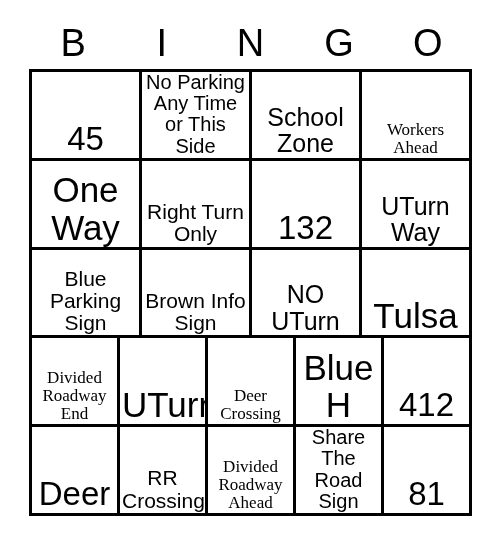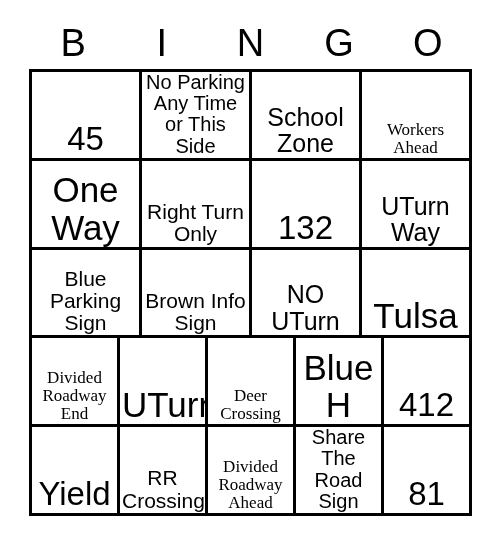--- a/index.html
+++ b/index.html
@@ -149,21 +149,21 @@
         </div>
         <div class="cell sz-xl">
           <span>Blue H</span>
         </div>
         <div class="cell sz-xxl">
           <span>412</span>
         </div>
       </div>
       <div class="grid-row">
         <div class="cell sz-xxl">
-          <span>Yield</span>
+          <span>Deer</span>
         </div>
         <div class="cell sz-m">
           <span>RR Crossing</span>
         </div>
         <div class="cell sz-s">
           <span>Divided Roadway Ahead</span>
         </div>
         <div class="cell sz-xs">
           <span>Yellow Bicycle Share The Road Sign</span>
         </div>

